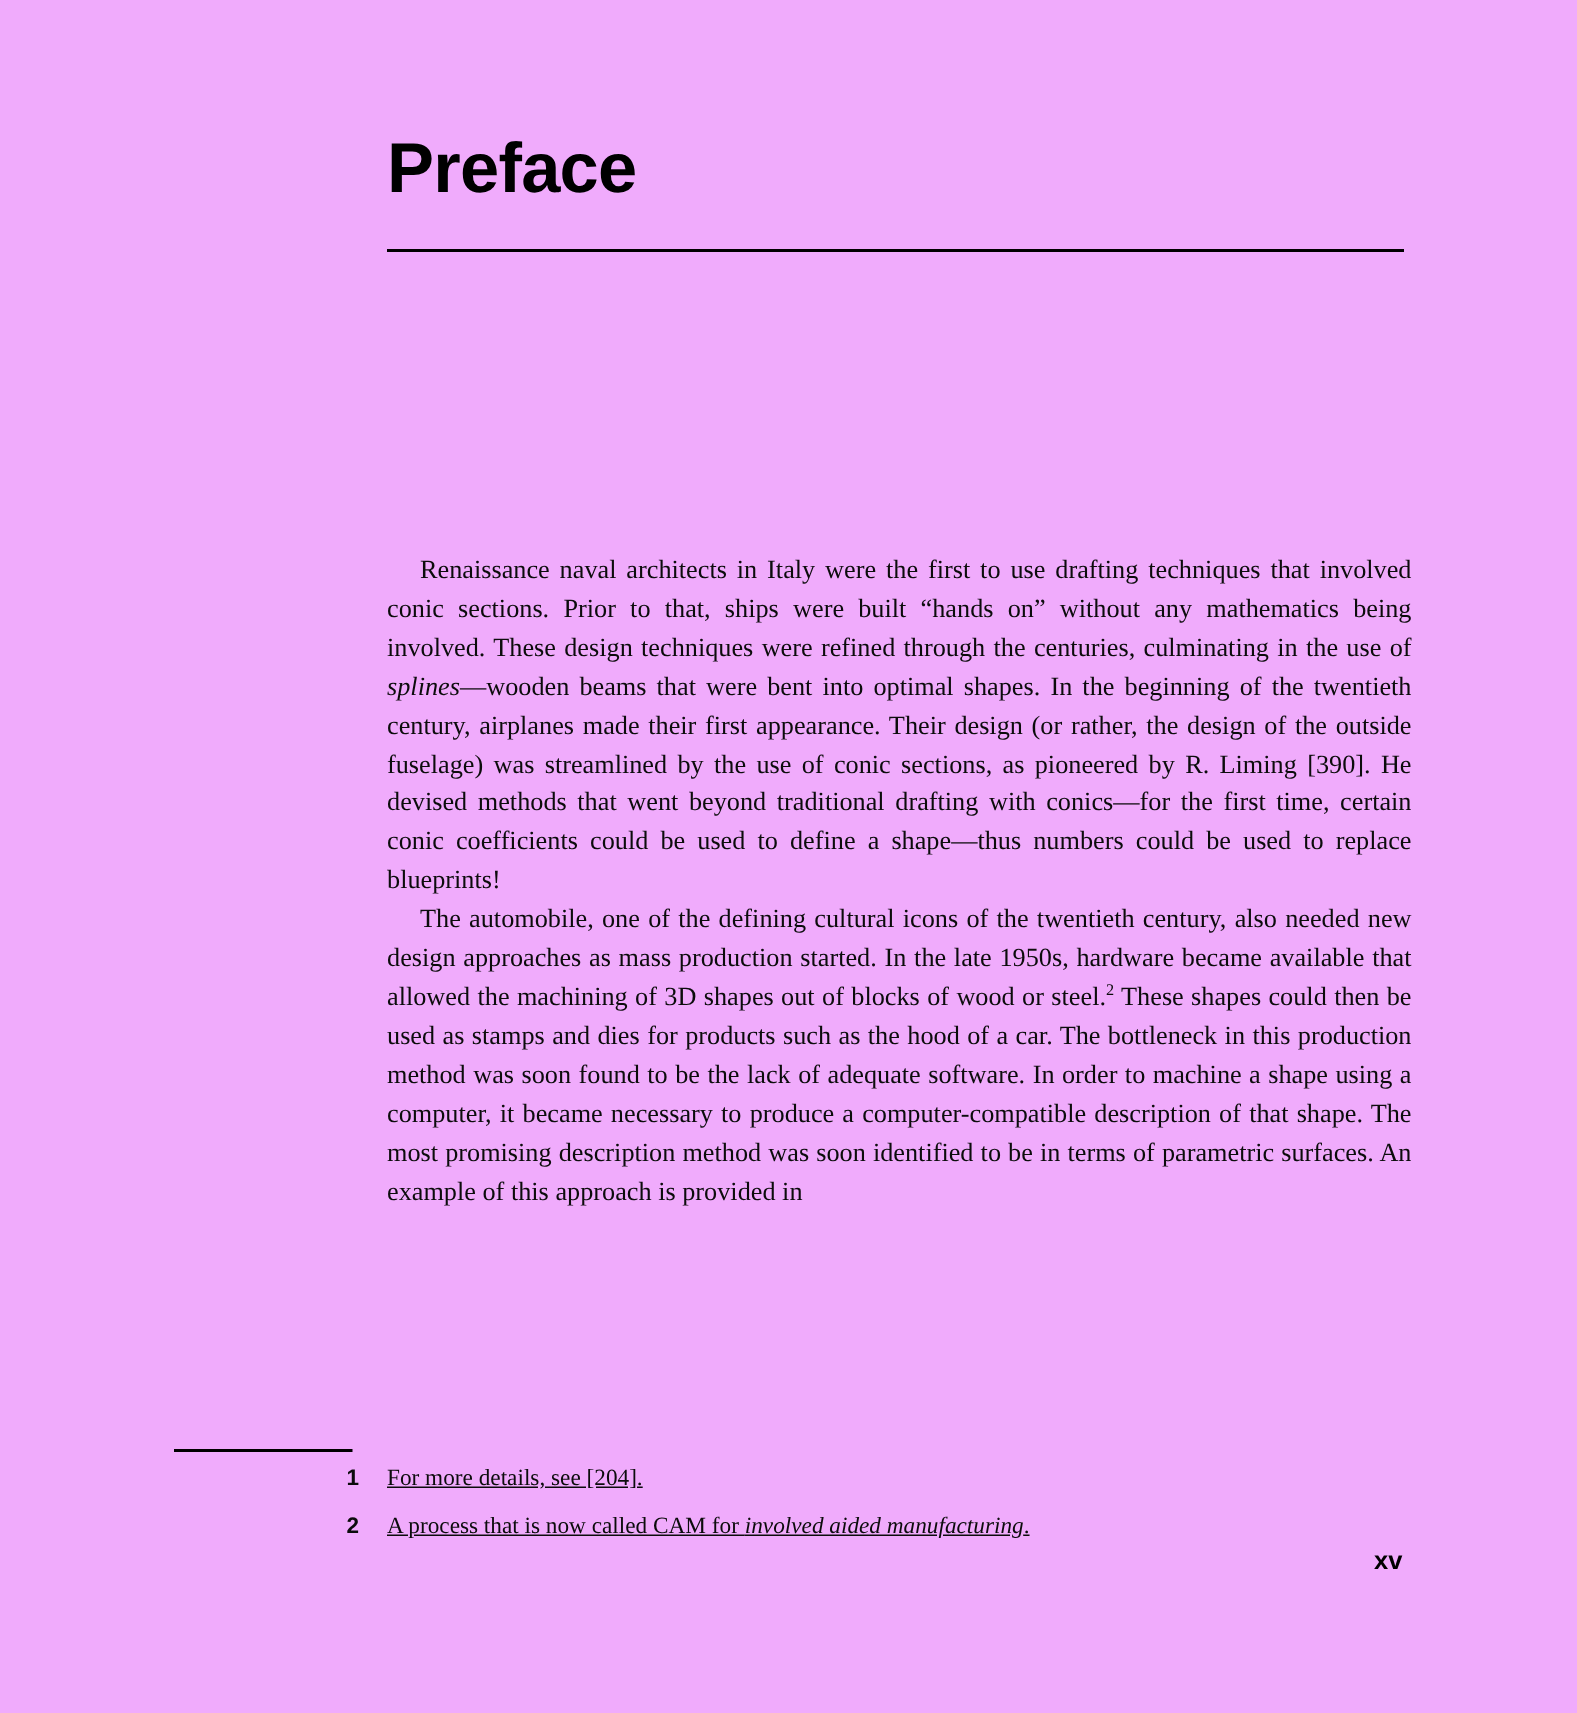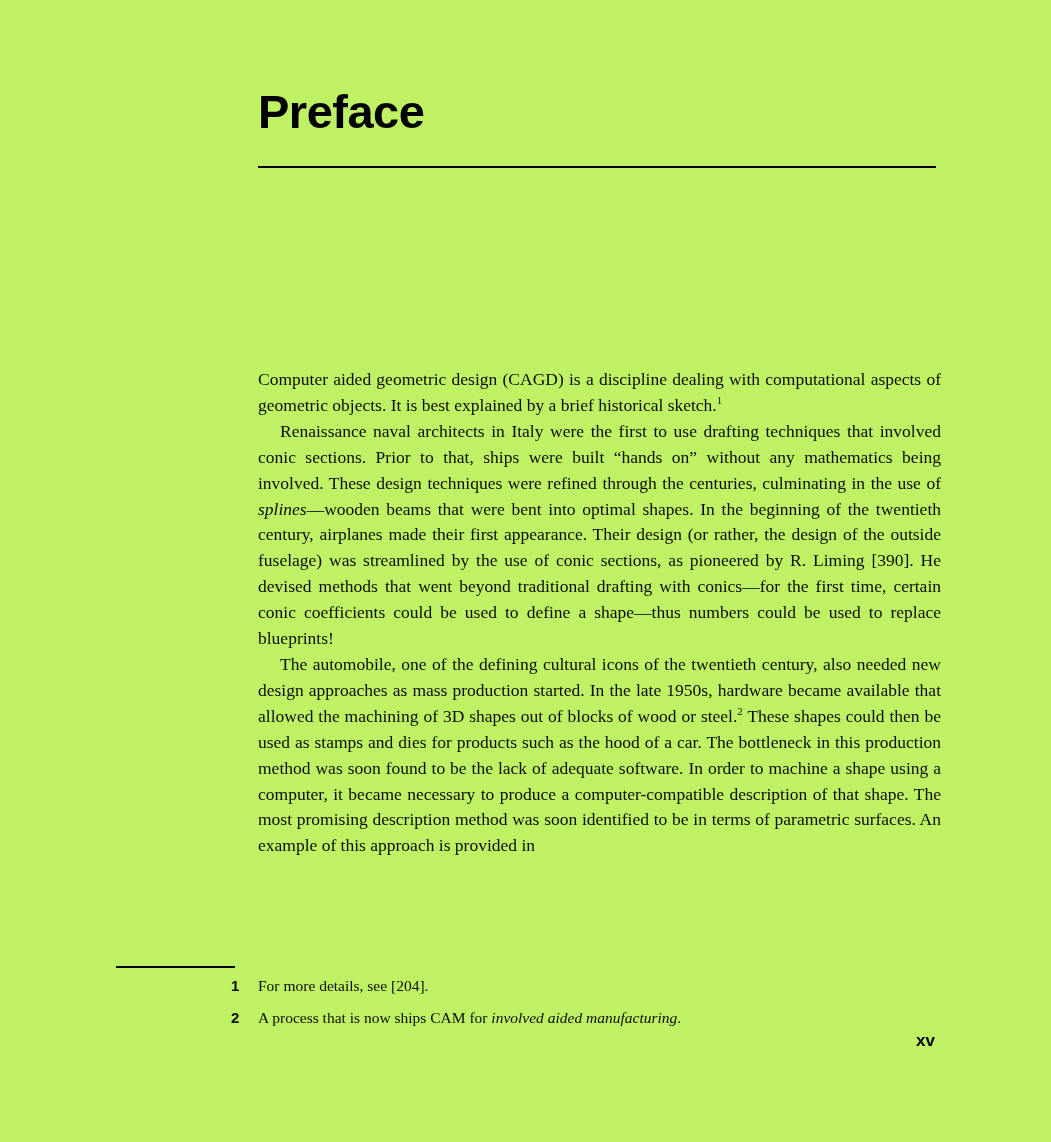--- a/index.html
+++ b/index.html
@@ -4,21 +4,21 @@
 <style>
   html, body {
     margin: 0;
     padding: 0;
     background: #ffffff;
   }
   .page {
     position: relative;
     width: 1051px;
     height: 1142px;
-    background: #bef264;
+    background: #f0abfc;
     font-family: "Liberation Serif", serif;
     color: #0c0c0c;
     overflow: hidden;
   }
   .title {
     position: absolute;
     left: 258px;
     top: 84px;
     margin: 0;
     font-family: "Liberation Sans", sans-serif;
@@ -81,20 +81,21 @@
   }
   .fn-num {
     flex: 0 0 27px;
     width: 27px;
     font-family: "Liberation Sans", sans-serif;
     font-weight: bold;
     font-size: 15px;
   }
   .fn-text {
     flex: 1;
+    text-decoration: underline;
   }
   .page-number {
     position: absolute;
     left: 916px;
     top: 1031px;
     font-family: "Liberation Sans", sans-serif;
     font-weight: bold;
     font-size: 17px;
     color: #000000;
   }
@@ -102,33 +103,32 @@
 </head>
 <body>
 
 <div class="page">
 
   <h1 class="title">Preface</h1>
 
   <div class="title-rule"></div>
 
   <div class="body-text">
-    <p class="first"><span>Computer aided geometric design (CAGD) is a discipline dealing with computational aspects of geometric objects. It is best explained by a brief historical sketch.</span><sup class="fn-marker">1</sup></p>
     <p><span>Renaissance naval architects in Italy were the first to use drafting techniques that involved conic sections. Prior to that, ships were built “hands on” without any mathematics being involved. These design techniques were refined through the centuries, culminating in the use of </span><em class="italic-term">splines</em><span>—wooden beams that were bent into optimal shapes. In the beginning of the twentieth century, airplanes made their first appearance. Their design (or rather, the design of the outside fuselage) was streamlined by the use of conic sections, as pioneered by R. Liming [390]. He devised methods that went beyond traditional drafting with conics—for the first time, certain conic coefficients could be used to define a shape—thus numbers could be used to replace blueprints!</span></p>
     <p><span>The automobile, one of the defining cultural icons of the twentieth century, also needed new design approaches as mass production started. In the late 1950s, hardware became available that allowed the machining of 3D shapes out of blocks of wood or steel.</span><sup class="fn-marker">2</sup><span> These shapes could then be used as stamps and dies for products such as the hood of a car. The bottleneck in this production method was soon found to be the lack of adequate software. In order to machine a shape using a computer, it became necessary to produce a computer-compatible description of that shape. The most promising description method was soon identified to be in terms of parametric surfaces. An example of this approach is provided in</span></p>
   </div>
 
   <div class="footnote-rule"></div>
 
   <div class="footnotes">
     <div class="footnote">
       <span class="fn-num">1</span>
       <span class="fn-text"><span>For more details, see [204].</span></span>
     </div>
     <div class="footnote">
       <span class="fn-num">2</span>
-      <span class="fn-text"><span>A process that is now ships CAM for </span><em class="italic-term">involved aided manufacturing</em><span>.</span></span>
+      <span class="fn-text"><span>A process that is now called CAM for </span><em class="italic-term">involved aided manufacturing</em><span>.</span></span>
     </div>
   </div>
 
   <div class="page-number">xv</div>
 
 </div>
 
 </body></html>

